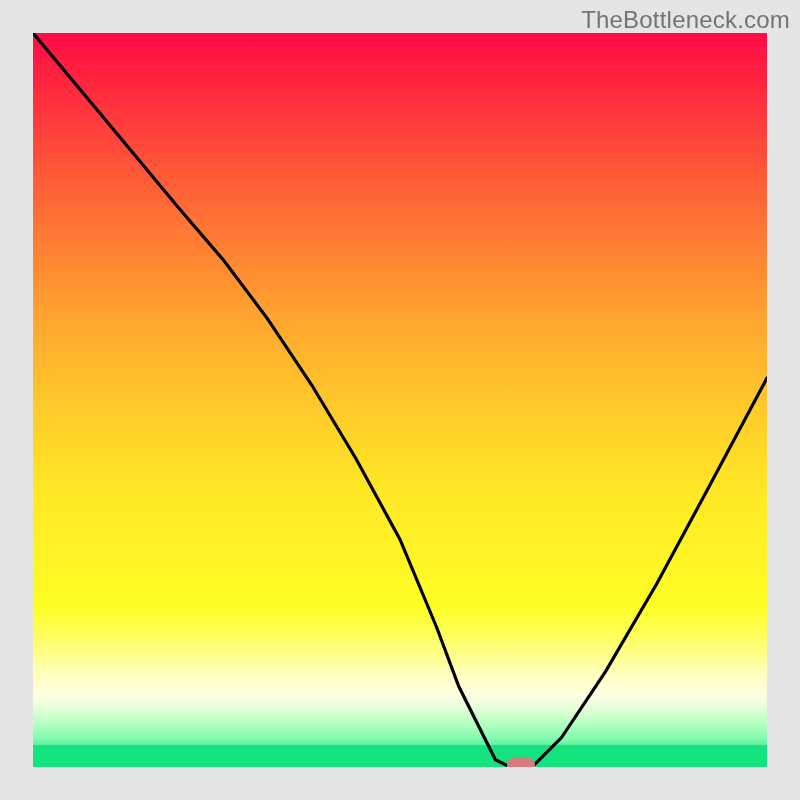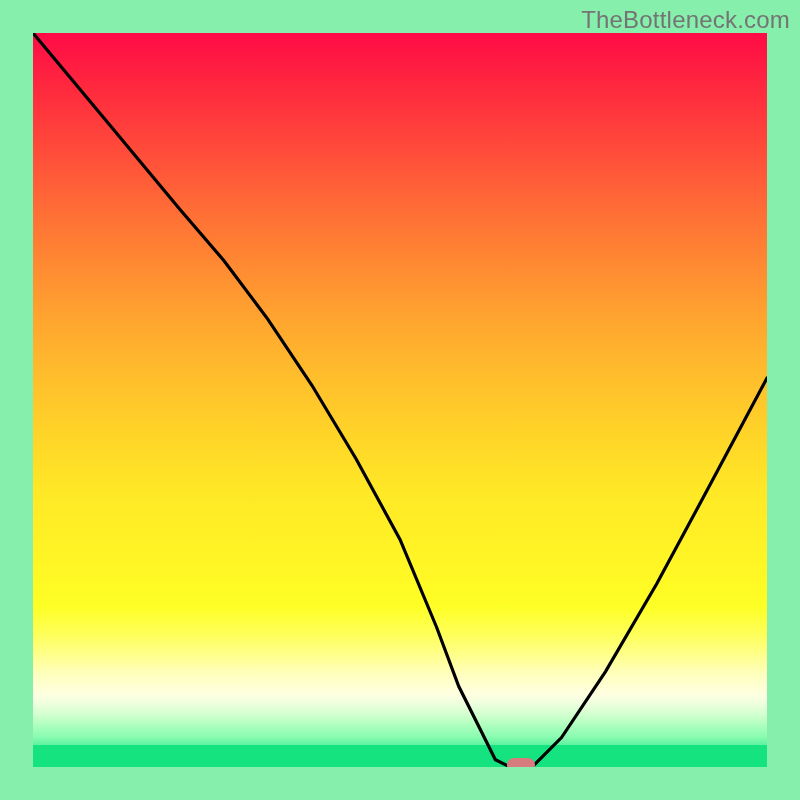--- a/index.html
+++ b/index.html
@@ -8,21 +8,21 @@
     width: 800px;
     height: 800px;
     overflow: hidden;
     background: #000;
     font-family: Arial, Helvetica, sans-serif;
   }
   .frame {
     position: relative;
     width: 800px;
     height: 800px;
-    background: #86efac;
+    background: #e5e5e5;
   }
   .plot-area {
     position: absolute;
     left: 33px;
     top: 33px;
     width: 734px;
     height: 734px;
     overflow: hidden;
   }
   

